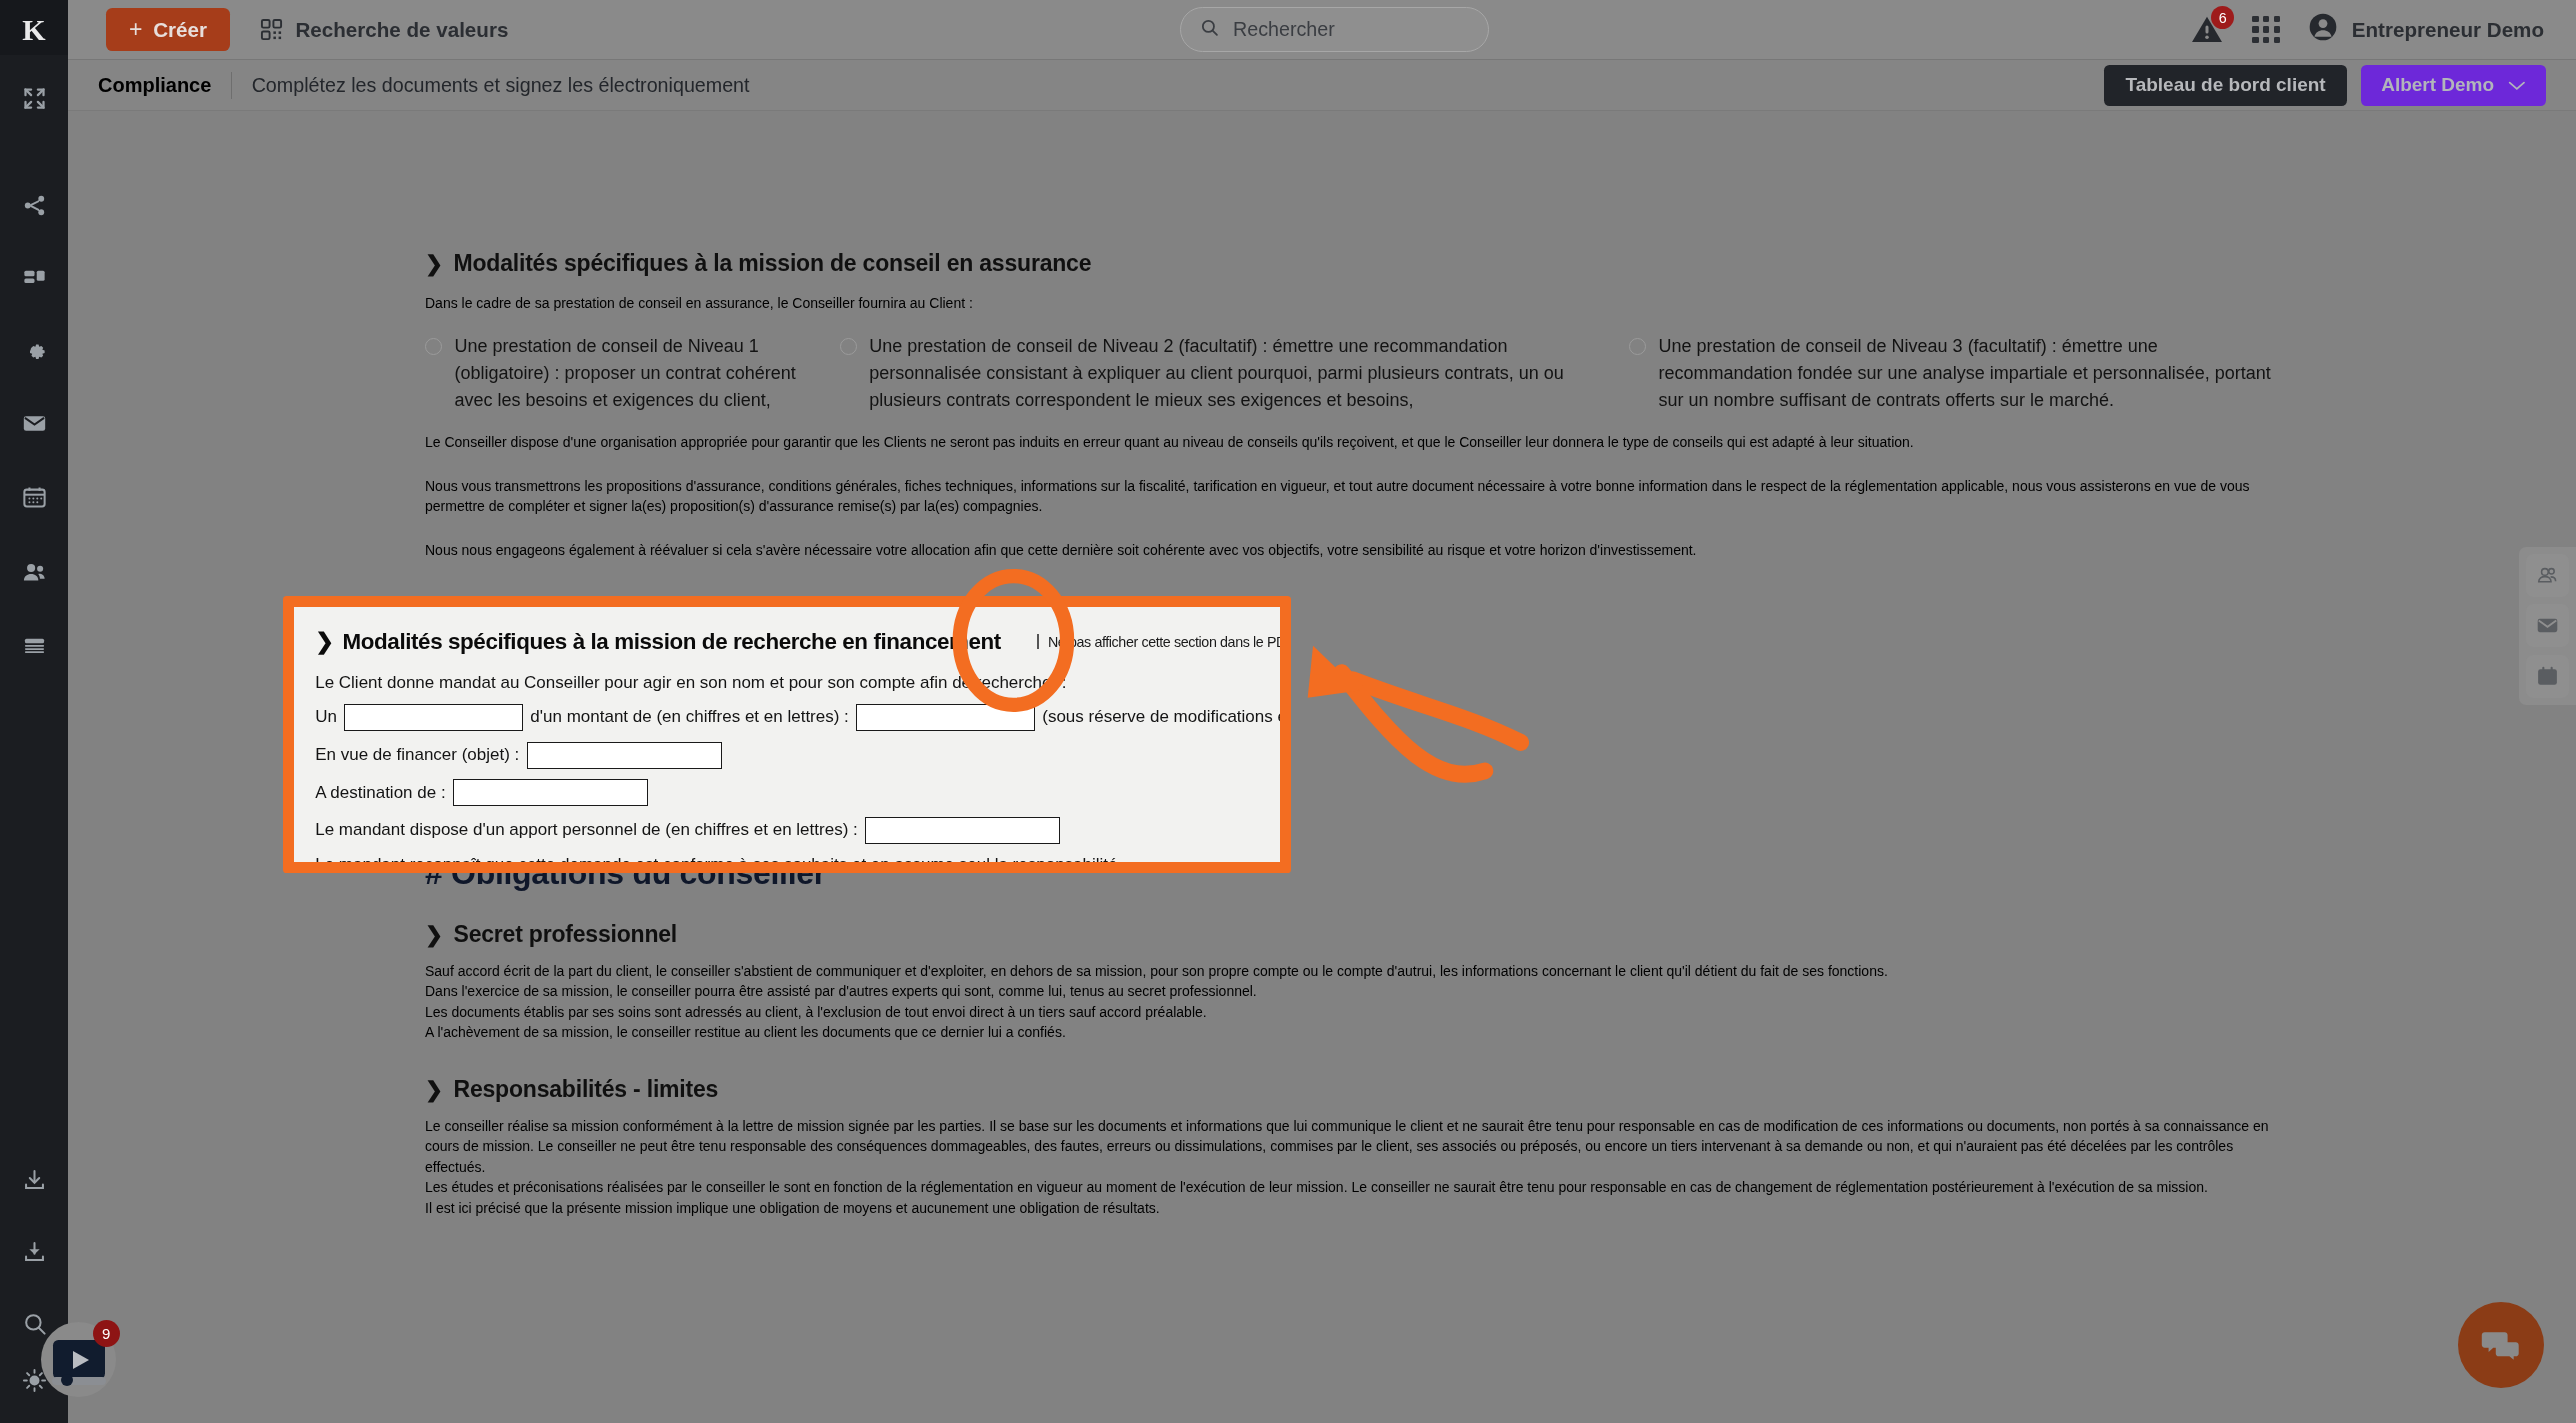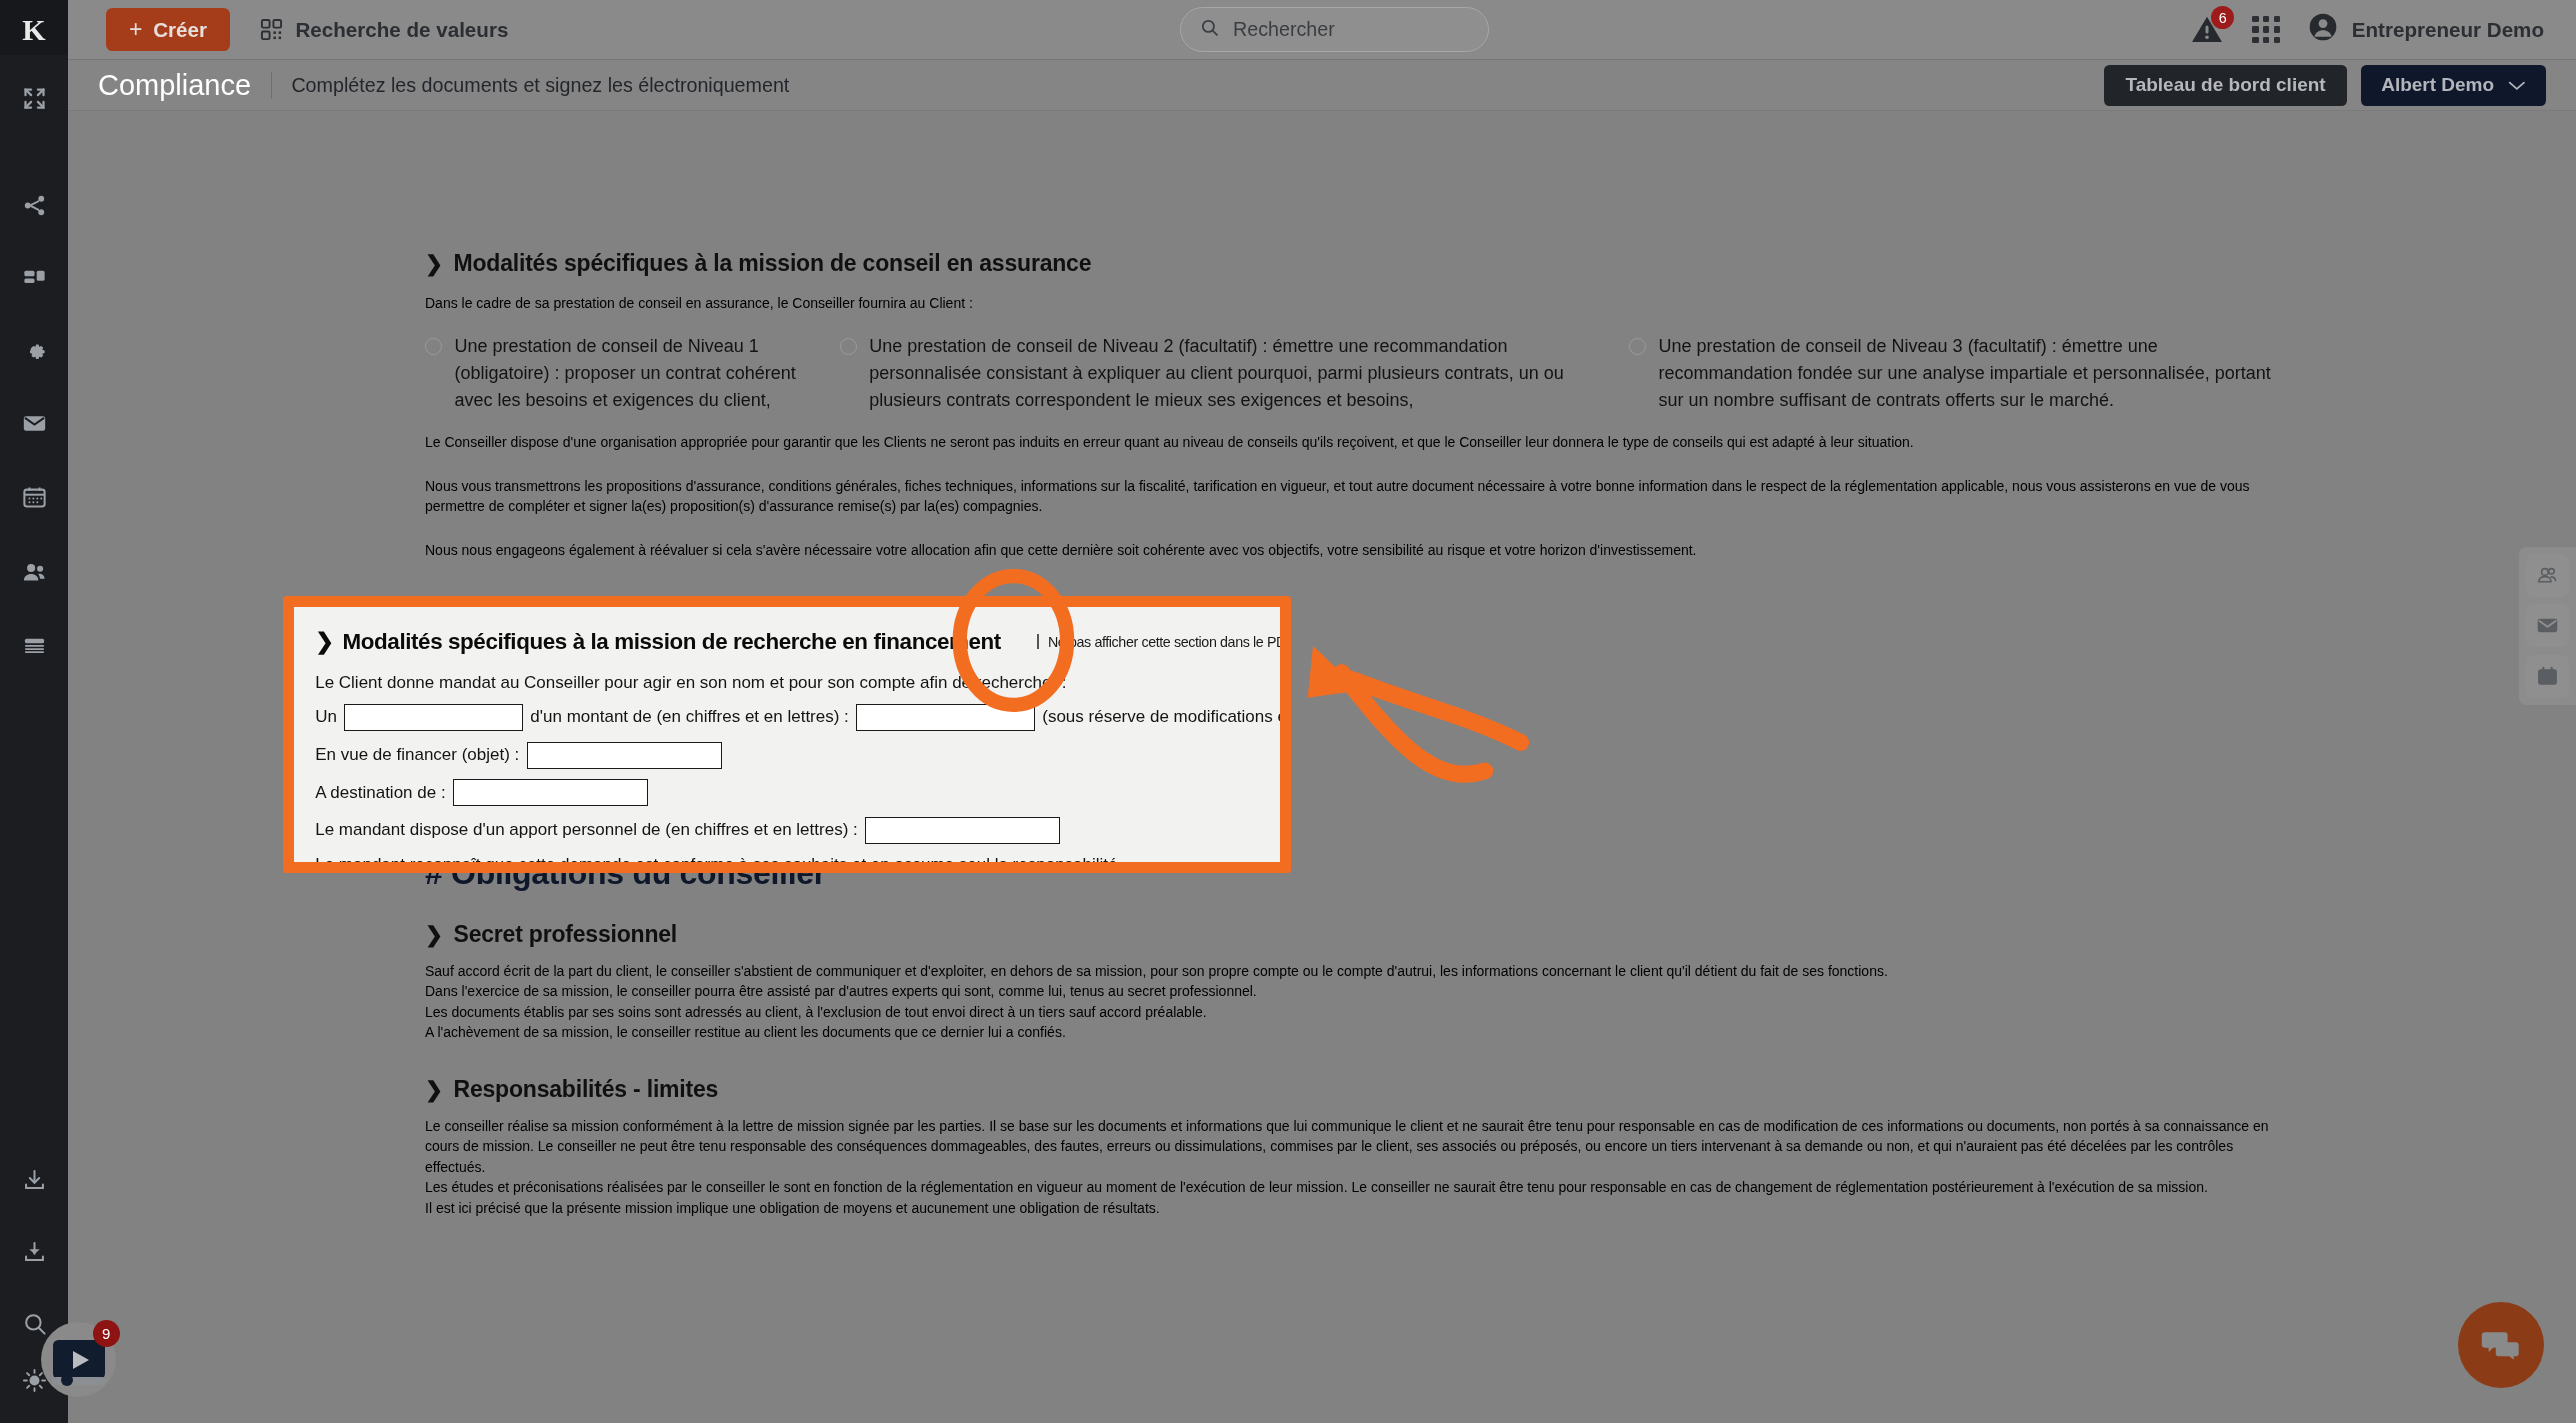--- a/index.html
+++ b/index.html
@@ -61,30 +61,30 @@
   .gridicon { display:grid; grid-template-columns: repeat(3,6.3px); gap: 4.5px; }
   .gridicon i { width:6.3px; height:6.3px; background:#2c2f34; border-radius:1.3px; display:block; }
   .userchip { display:flex; align-items:center; gap: 12.5px; color:#2b2e33; font-size: 20.6px; font-weight: 600; }
 
   
   .subbar {
     position:absolute; left:68px; top:59px; width:2508px; height:52px;
     background:#858585; border-top:0.9px solid #777; border-bottom:0.9px solid #7a7a7a;
     display:flex; align-items:center; z-index: 30;
   }
-  .subbar .crumb-main { margin-left: 30px; color:#ffffff; font-size: 29px; font-weight: 400; }
+  .subbar .crumb-main { margin-left: 30px; color:#000000; font-size: 20px; font-weight: 700; }
   .subbar .sep { margin: 0 19.7px; width:0.9px; height: 27px; background:#6e6e6e; }
   .subbar .crumb-sub { color:#23262b; font-size: 19.7px; }
   .subbar-right { position:absolute; right: 30px; display:flex; align-items:center; gap: 14.3px; }
   .btn-dark {
     height: 41px; padding: 0 21.5px; border-radius: 5.4px; background:#212429;
     color:#b6b8bb; font-size: 19px; font-weight: 600; display:flex; align-items:center; border:none; cursor:pointer;
   }
   .btn-navy {
-    height: 41px; padding: 0 19.7px; border-radius: 5.4px; background:#0f172a;
+    height: 41px; padding: 0 19.7px; border-radius: 5.4px; background:#6d28d9;
     color:#b2b5bb; font-size: 19px; font-weight: 600; display:flex; align-items:center; gap: 12.5px; border:none; cursor:pointer;
   }
 
   
   .body {
     position:absolute; left:68px; top:111px; width:2508px; height:1313px;
     background:#828282; z-index: 10; overflow:hidden;
   }
   .doc {
     position:absolute; left: 284px; top: 0; width: 2007px; min-height: 1313px;

